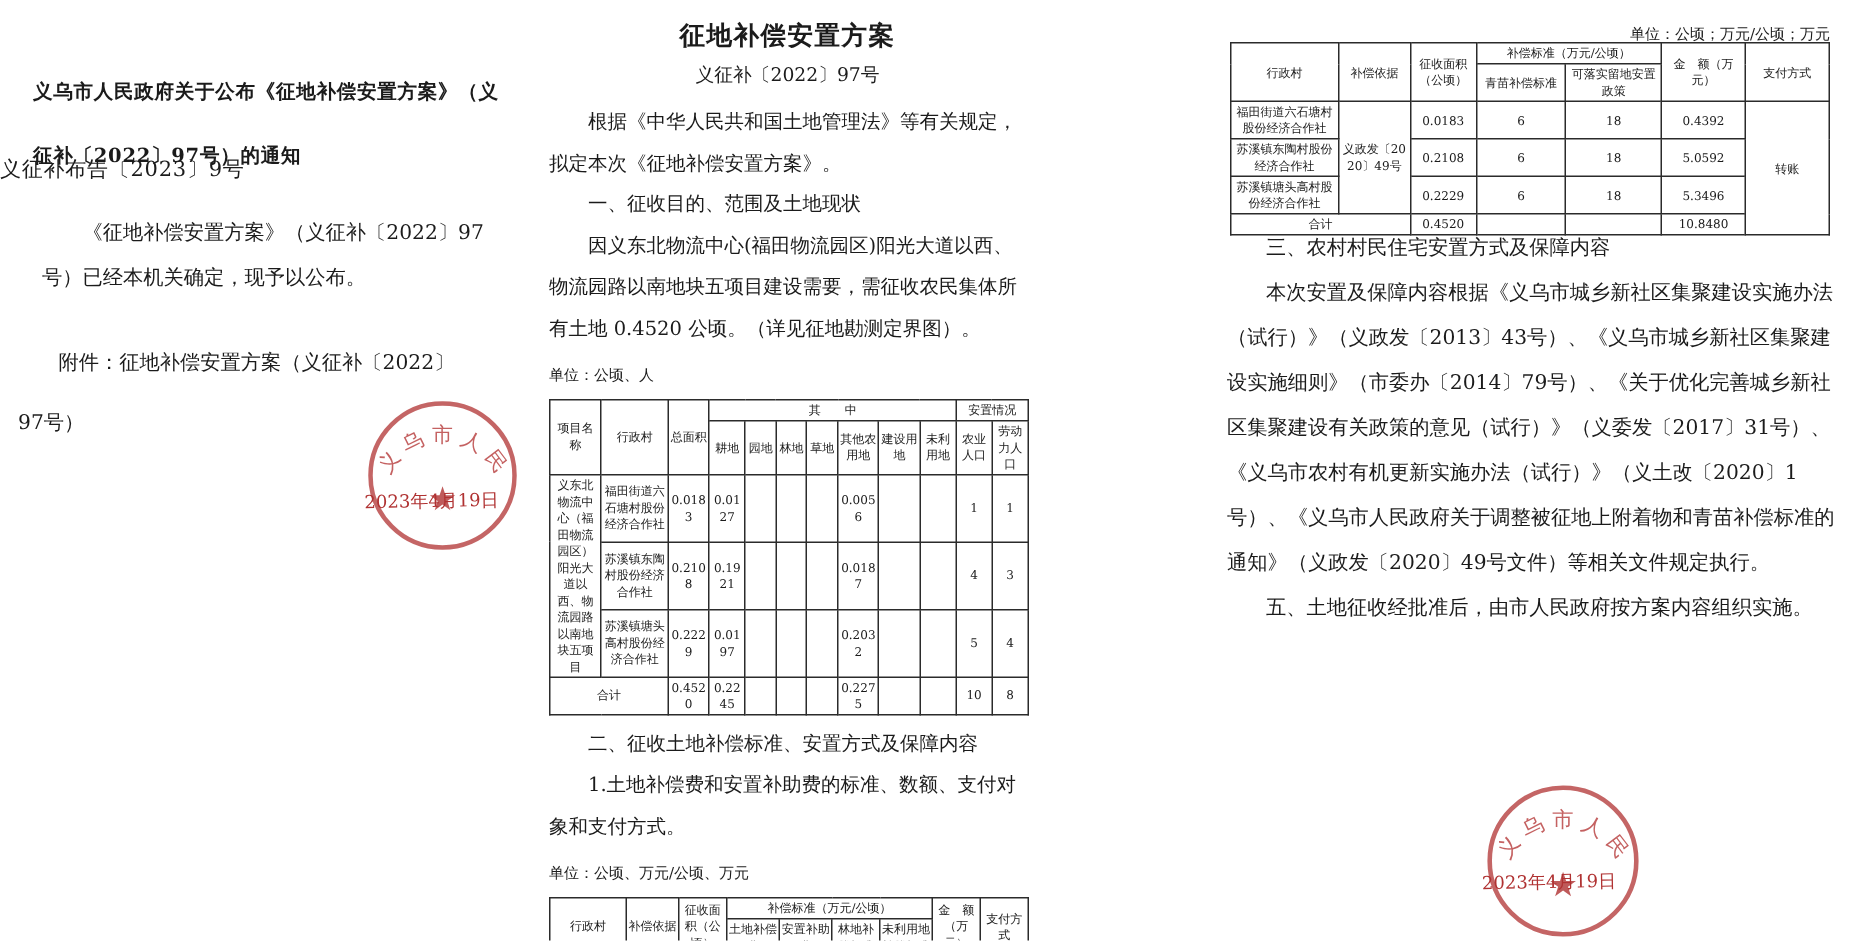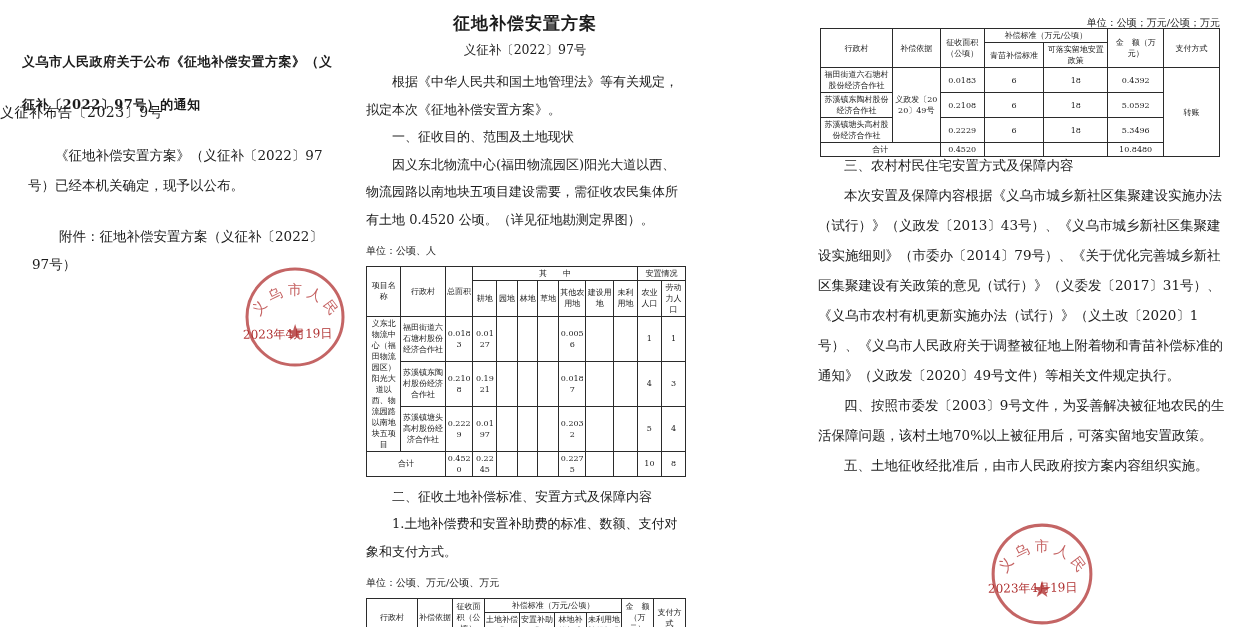--- a/index.html
+++ b/index.html
@@ -28,23 +28,23 @@
     position:absolute;left:0;top:104px;width:352px;
     font-family:"DejaVu Serif","Liberation Serif",serif;
     font-size:14px;letter-spacing:0.5px;
   }
   .c1-p1{
     position:absolute;left:28px;top:140px;width:300px;
     font-family:"DejaVu Serif","Liberation Serif",serif;
     font-size:13.5px;line-height:30px;text-indent:27px;
   }
   .c1-p2{
-    position:absolute;left:32px;top:222px;width:300px;
-    font-family:"DejaVu Serif","Liberation Serif",serif;
-    font-size:13.5px;line-height:28px;text-indent:27px;
+    position:absolute;left:12px;top:222px;width:300px;
+    font-family:"DejaVu Serif","Liberation Serif",serif;
+    font-size:13.5px;line-height:40px;text-indent:27px;
   }
   .seal1{
     position:absolute;left:240px;top:262px;width:110px;height:110px;
     pointer-events:none;
   }
   .seal-text{
     font-family:"DejaVu Serif","Liberation Serif",serif;
     fill:#b63a3a;
   }
   .seal-date{
@@ -339,21 +339,20 @@
             <td></td>
             <td>10.8480</td>
           </tr>
         </tbody>
       </table>
     </div>
 
     <div class="c3-body">
       <div class="ind">三、农村村民住宅安置方式及保障内容</div>
       <div class="ind">本次安置及保障内容根据《义乌市城乡新社区集聚建设实施办法（试行）》（义政发〔2013〕43号）、《义乌市城乡新社区集聚建设实施细则》（市委办〔2014〕79号）、《关于优化完善城乡新社区集聚建设有关政策的意见（试行）》（义委发〔2017〕31号）、《义乌市农村有机更新实施办法（试行）》（义土改〔2020〕1号）、《义乌市人民政府关于调整被征地上附着物和青苗补偿标准的通知》（义政发〔2020〕49号文件）等相关文件规定执行。</div>
-      <div class="ind">四、按照市委发〔2003〕9号文件，为妥善解决被征地农民的生活保障问题，该村土地70%以上被征用后，可落实留地安置政策。</div>
       <div class="ind">五、土地征收经批准后，由市人民政府按方案内容组织实施。</div>
     </div>
   </div>
 
   <svg class="seal2" viewBox="0 0 110 110">
     <circle cx="55" cy="55" r="48" fill="none" stroke="#b03232" stroke-width="3" opacity="0.75"></circle>
     <path id="arc2" d="M 17,60 A 40,40 0 0 1 93,60" fill="none" stroke="none"></path>
     <text class="seal-text" font-size="14" opacity="0.8">
       <textPath href="#arc2" startOffset="6%">义 乌 市 人 民 政 府</textPath>
     </text>

